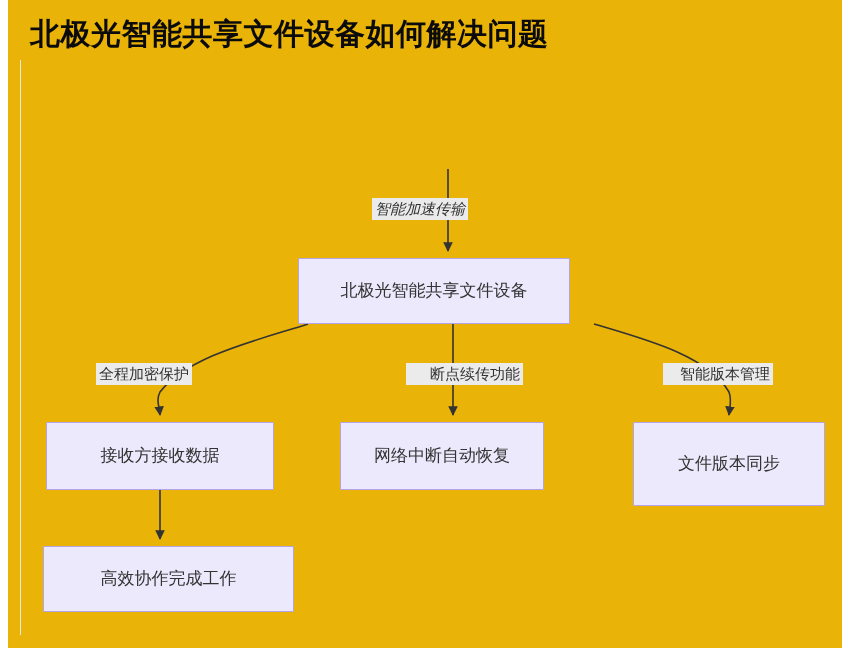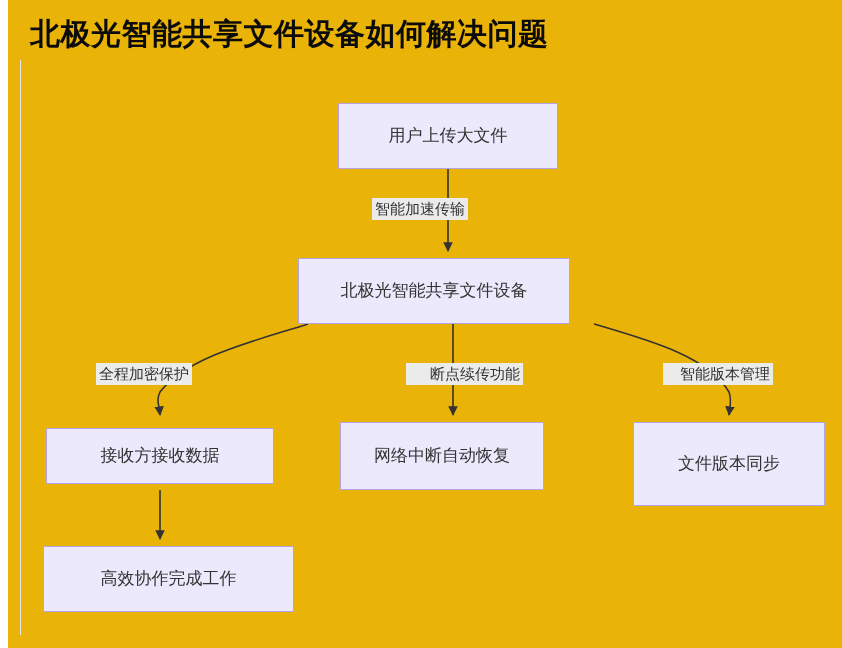--- a/index.html
+++ b/index.html
@@ -100,45 +100,42 @@
 
     <path d="M 300 324 C 250 340 180 356 152 392 C 148 400 151 405 152 415" fill="none" stroke="#333333" stroke-width="1.6" marker-end="url(#arrow)"></path>
 
     <path d="M 445 324 L 445 415" fill="none" stroke="#333333" stroke-width="1.6" marker-end="url(#arrow)"></path>
 
     <path d="M 586 324 C 640 340 700 356 721 392 C 724 400 722 406 721 415" fill="none" stroke="#333333" stroke-width="1.6" marker-end="url(#arrow)"></path>
 
     <path d="M 152 490 L 152 539" fill="none" stroke="#333333" stroke-width="1.6" marker-end="url(#arrow)"></path>
   </svg>
 
-  <div class="node" style="left:330px; top:103px; width:220px; height:66px;">
-    <span>用户上传大文件</span>
-  </div>
 
   <div class="node" style="left:290px; top:258px; width:272px; height:66px;">
     <span>北极光智能共享文件设备</span>
   </div>
 
-  <div class="node" style="left:38px; top:422px; width:228px; height:56px;margin-top:6px;">
+  <div class="node" style="left:38px; top:422px; width:228px; height:68px;">
     <span>接收方接收数据</span>
   </div>
 
   <div class="node" style="left:332px; top:422px; width:204px; height:68px;">
     <span>网络中断自动恢复</span>
   </div>
 
   <div class="node" style="left:625px; top:422px; width:192px; height:84px;">
     <span>文件版本同步</span>
   </div>
 
   <div class="node" style="left:35px; top:546px; width:251px; height:66px;">
     <span>高效协作完成工作</span>
   </div>
 
-  <div class="edge-label" style="left:364px; top:198px;">智能加速传输</div>
+  <div class="edge-label" style="left:364px; top:198px;font-style:italic;">智能加速传输</div>
 
   <div class="edge-label" style="left:88px; top:363px;">全程加密保护</div>
 
   <div class="edge-label" style="left:398px; top:363px;padding-left:24px;">断点续传功能</div>
 
   <div class="edge-label" style="left:655px; top:363px;padding-left:17px;">智能版本管理</div>
 
 </div>
 
 </body></html>

